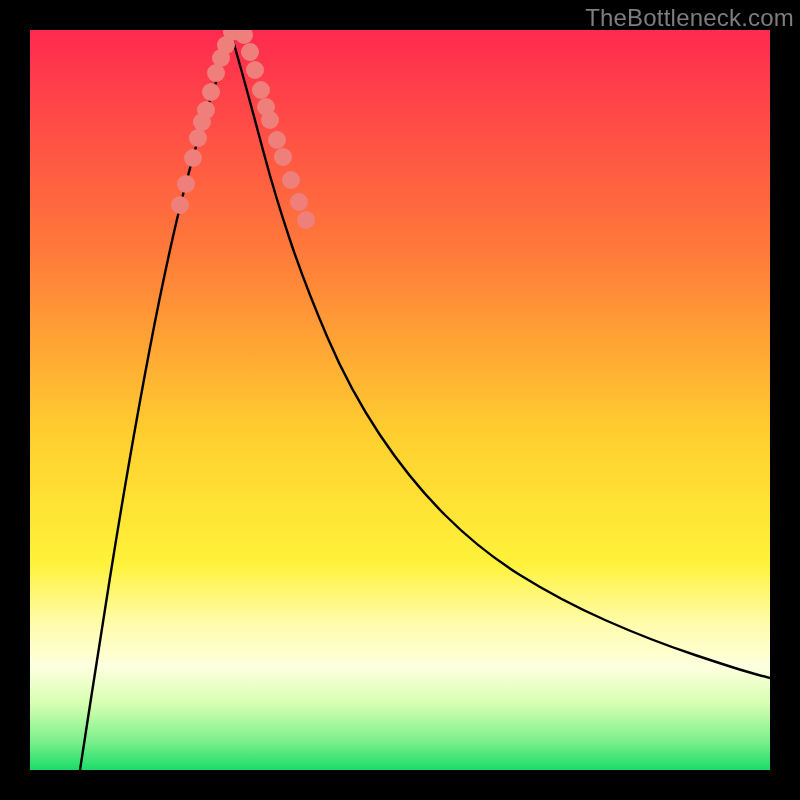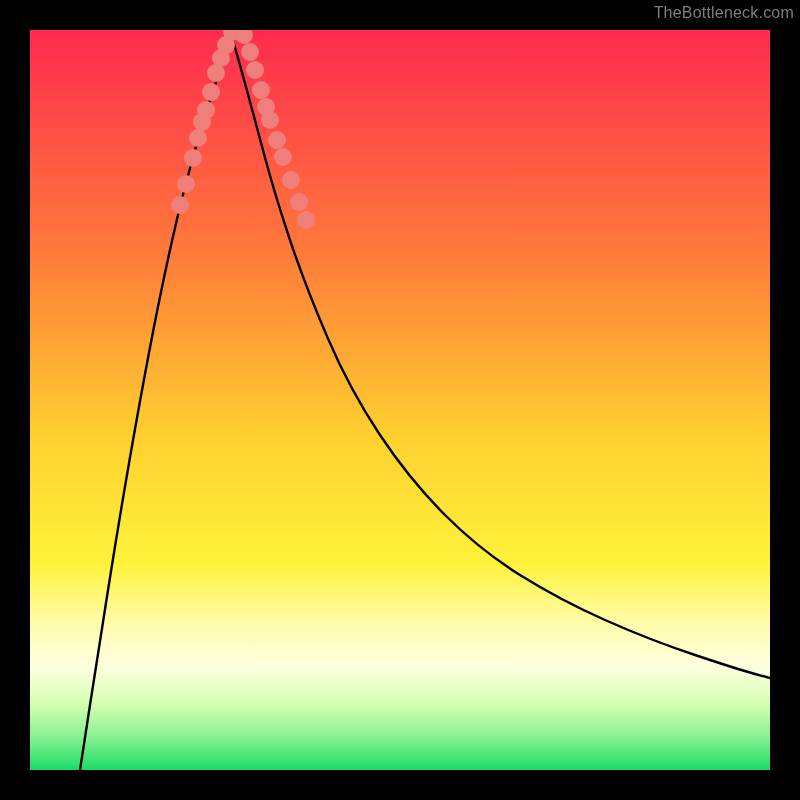--- a/index.html
+++ b/index.html
@@ -30,21 +30,21 @@
     left: 0;
     top: 0;
     width: 100%;
     height: 100%;
   }
   .watermark {
     position: absolute;
     top: 4px;
     right: 6px;
     color: #7d7d7d;
-    font-size: 16px;
+    font-size: 24px;
     font-weight: 500;
     letter-spacing: 0.2px;
     z-index: 10;
   }
   svg.curves {
     position: absolute;
     left: 0;
     top: 0;
     width: 100%;
     height: 100%;

